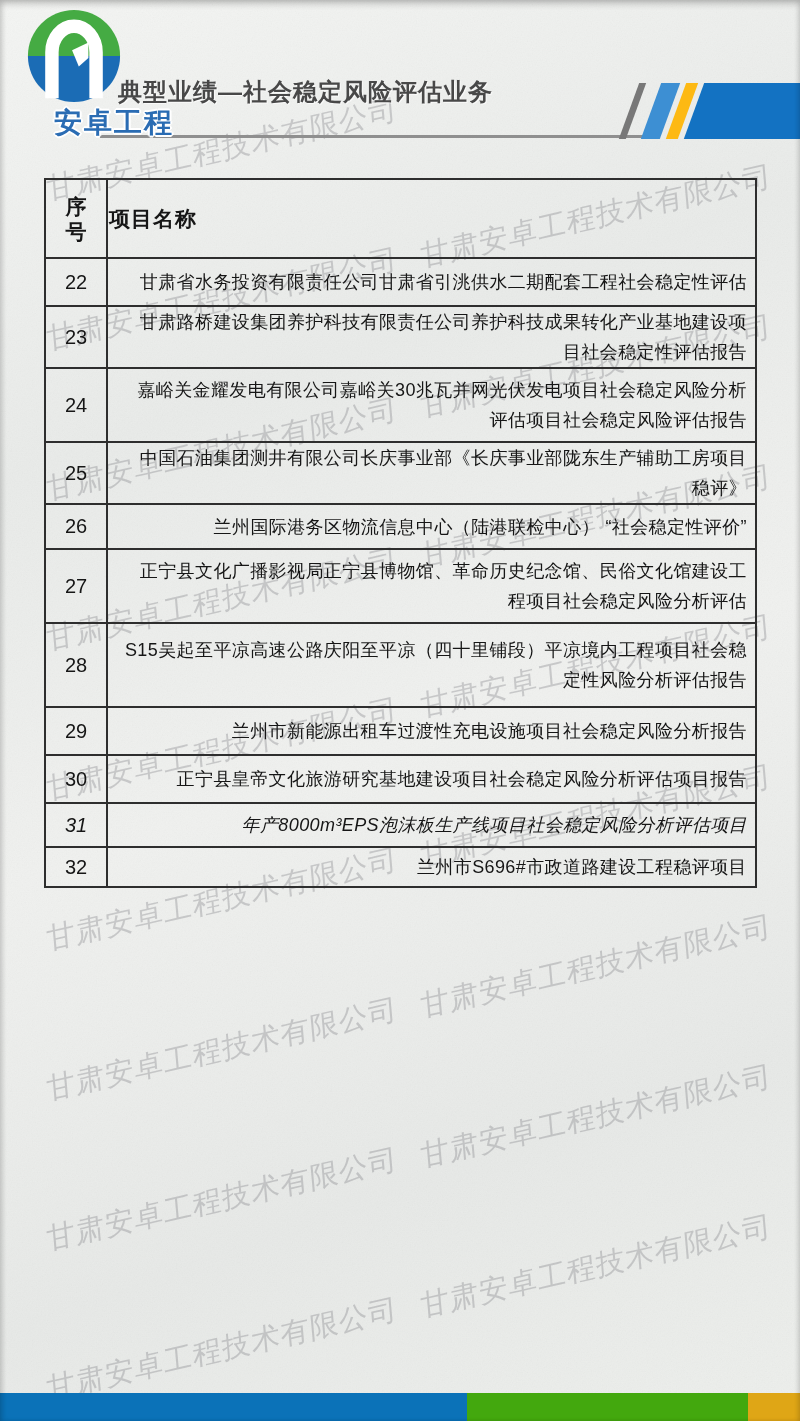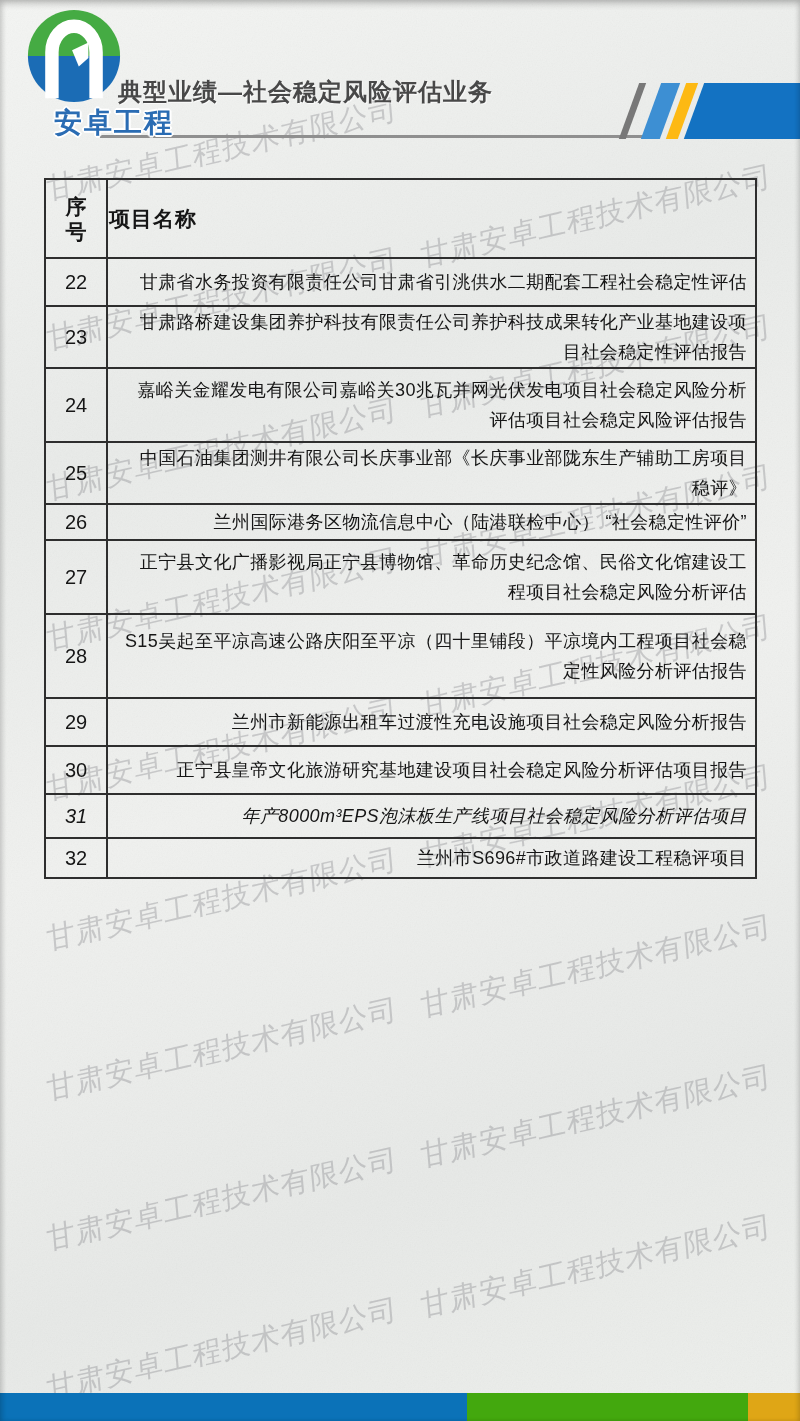--- a/index.html
+++ b/index.html
@@ -121,21 +121,21 @@
           <td class="cell-name">甘肃路桥建设集团养护科技有限责任公司养护科技成果转化产业基地建设项目社会稳定性评估报告</td>
         </tr>
         <tr style="height: 74px;">
           <td class="cell-no">24</td>
           <td class="cell-name">嘉峪关金耀发电有限公司嘉峪关30兆瓦并网光伏发电项目社会稳定风险分析评估项目社会稳定风险评估报告</td>
         </tr>
         <tr style="height: 48px;">
           <td class="cell-no">25</td>
           <td class="cell-name">中国石油集团测井有限公司长庆事业部《长庆事业部陇东生产辅助工房项目稳评》</td>
         </tr>
-        <tr style="height: 36px;">
+        <tr style="height: 45px;">
           <td class="cell-no">26</td>
           <td class="cell-name">兰州国际港务区物流信息中心（陆港联检中心） “社会稳定性评价”</td>
         </tr>
         <tr style="height: 74px;">
           <td class="cell-no">27</td>
           <td class="cell-name">正宁县文化广播影视局正宁县博物馆、革命历史纪念馆、民俗文化馆建设工程项目社会稳定风险分析评估</td>
         </tr>
         <tr style="height: 84px;">
           <td class="cell-no">28</td>
           <td class="cell-name">S15吴起至平凉高速公路庆阳至平凉（四十里铺段）平凉境内工程项目社会稳定性风险分析评估报告</td>

